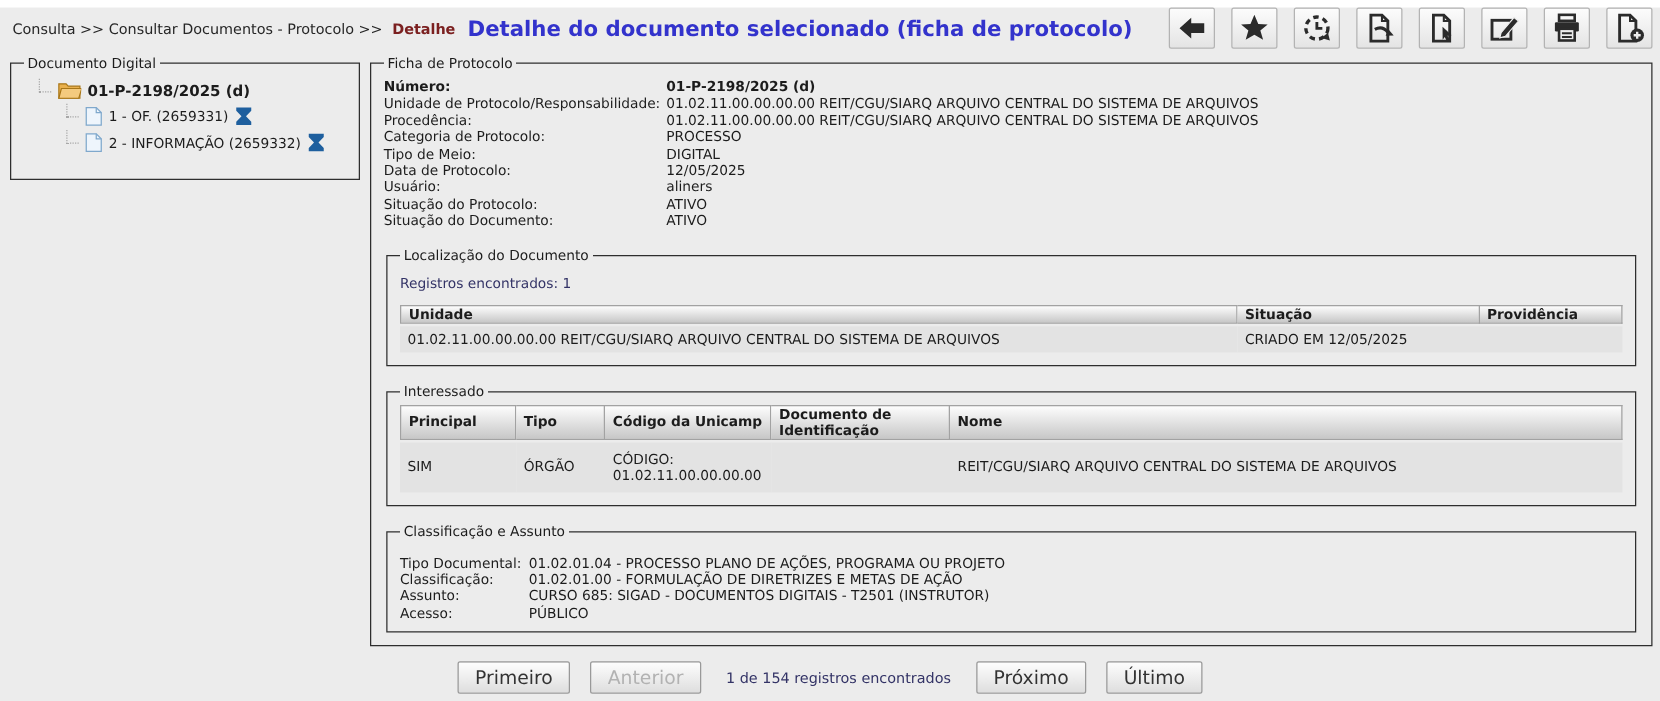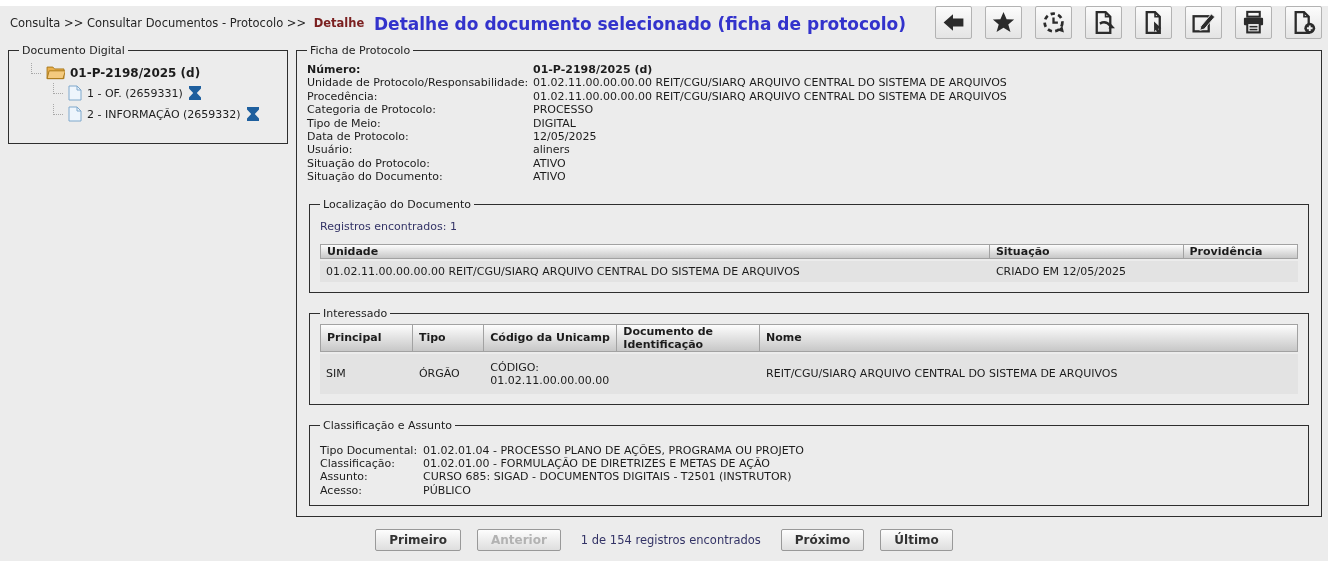--- a/index.html
+++ b/index.html
@@ -63,21 +63,21 @@
   .int-table col.c1 { width:9.5%; } .int-table col.c2 { width:7.3%; } .int-table col.c3 { width:13.6%; }
   .int-table col.c4 { width:14.6%; } .int-table col.c5 { width:55%; }
   .int-table td { height:40px; }
   .cell-line { display:block; }
 
   .class-fields { margin-top:10px; }
 
   
   .pagination { display:flex; justify-content:center; align-items:center; gap:16px; margin-top:12px; }
   .pgbtn {
-    font-family:"DejaVu Sans", sans-serif; font-size:12px; font-weight:bold; color:#333;
+    font-family:"DejaVu Sans", sans-serif; font-size:15px; font-weight:normal; color:#333;
     background:linear-gradient(#fdfdfd,#dedede); border:1px solid #999; border-radius:2px;
     padding:3px 13px; cursor:pointer;
   }
   .pgbtn.disabled { color:#b2b2b2; cursor:default; }
   .pg-status { color:#333366; font-size:11.5px; margin:0 4px; }
 </style>
 </head>
 <body>
 
 <div class="topstrip"></div>

